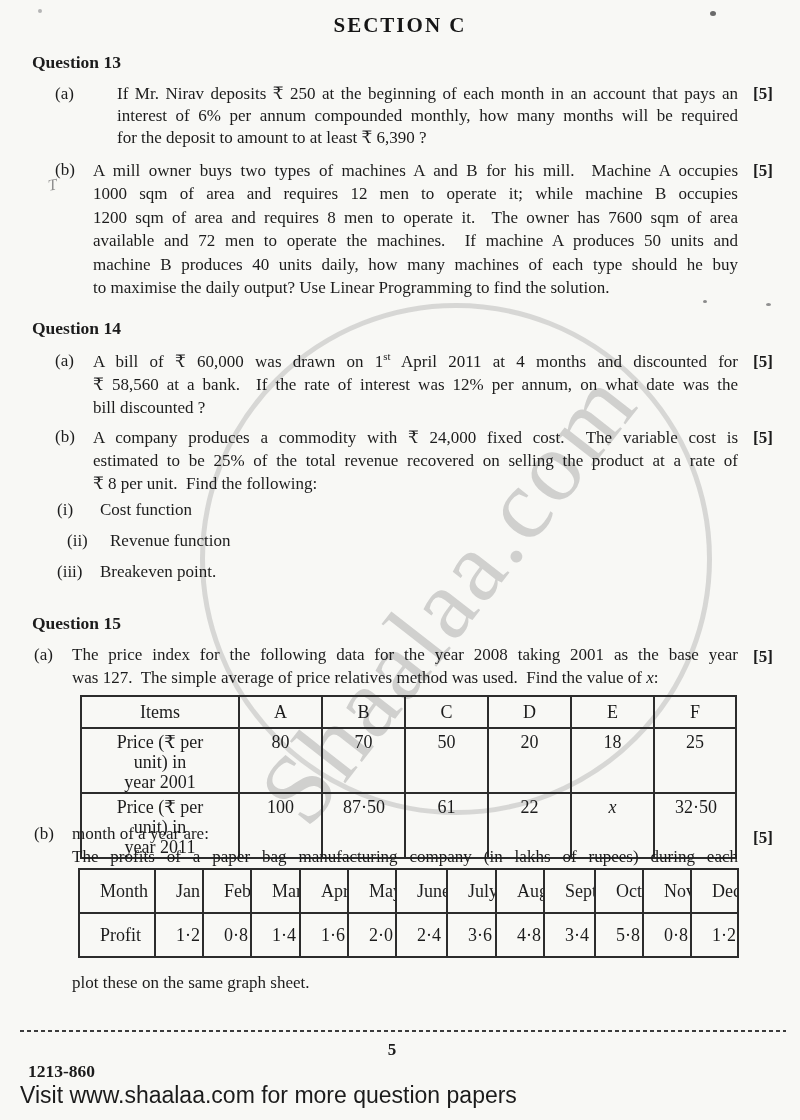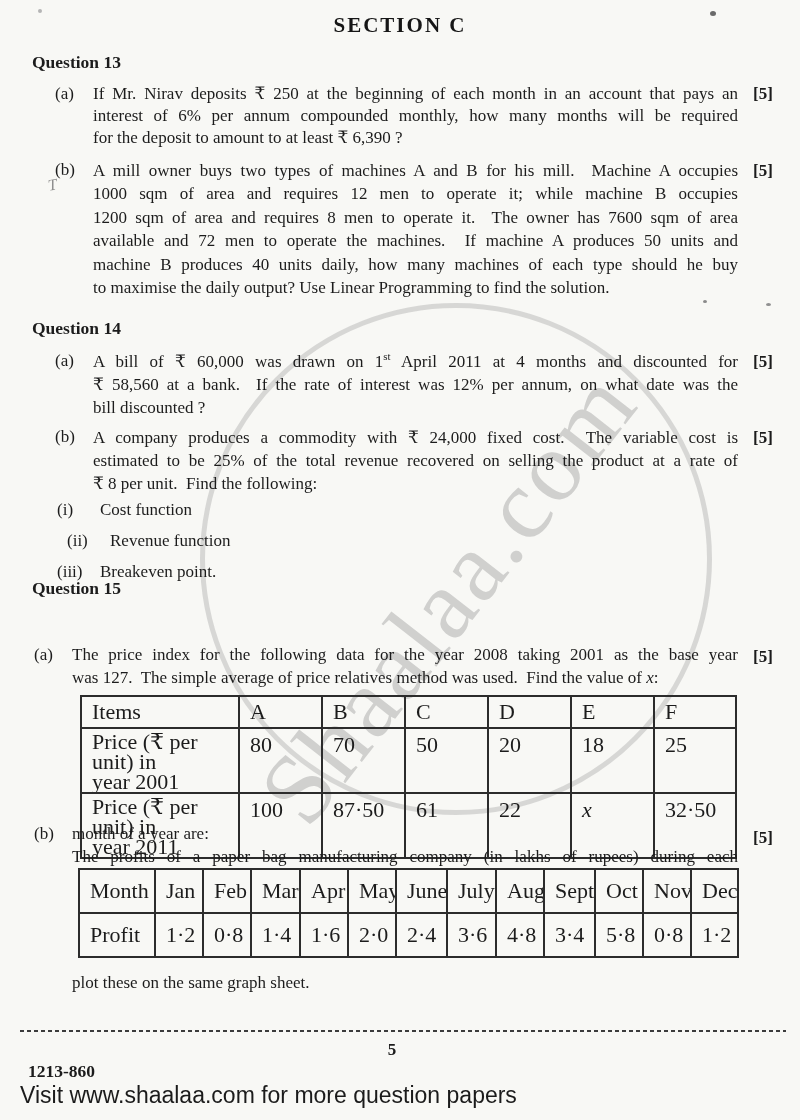--- a/index.html
+++ b/index.html
@@ -22,38 +22,38 @@
   .section-title {
     position:absolute; top:13px; left:0; width:100%; text-align:center;
     font-size:21px; font-weight:bold; letter-spacing:2px; color:#161616;
   }
   .qtitle { position:absolute; font-size:17.5px; font-weight:bold; }
   .plabel { position:absolute; font-size:17px; }
   .marks  { position:absolute; left:753px; font-size:17px; font-weight:600; }
   .ptext  { position:absolute; font-size:17px; }
   .ln { display:block; }
   .just { text-align:justify; text-align-last:justify; }
-  .lh22  .ln { line-height:22px; }
+  .lh22  .ln { line-height:22px;margin-left:24px; }
   .lh225 .ln { line-height:22.5px; }
   .lh23  .ln { line-height:23px; }
   .lh234 .ln { line-height:23.4px; }
   .lh24  .ln { line-height:24px; }
   sup { font-size:11px; vertical-align:super; line-height:0; }
   .var-x { font-style:italic; font-family:"Liberation Serif",serif; }
   .subitem { position:absolute; font-size:17px; }
   .subnum { display:inline-block; width:43px; }
   .pencil {
     position:absolute; left:48px; top:176px; color:#8e8e8e; font-size:16px;
     font-style:italic; transform:rotate(-10deg);
   }
   
   table.scan { border-collapse:collapse; table-layout:fixed; position:absolute; background:transparent; }
   table.scan td {
-    border:2px solid #2c2c2c; font-size:22px;
-    padding:0 10px; overflow:hidden;
+    border:2px solid #2c2c2c; text-align:center; font-size:18px;
+    padding:0 20px; overflow:hidden;
   }
   .t1 td.hd { height:30px; }
   .t1 td.datarow { height:44px; vertical-align:top; padding-top:3px; }
   .t1 .rowlabel { line-height:20px; vertical-align:middle; padding-top:0; }
   .t2 td { height:42px; vertical-align:middle; }
   .dashrule {
     position:absolute; left:20px; top:1030px; width:766px; height:2px;
     background:repeating-linear-gradient(90deg,#3c3c3c 0 4px,transparent 4px 7px);
   }
   .pagenum {
@@ -120,21 +120,21 @@
   <div class="subitem" style="left:57px; top:500px;">
     <span class="subnum">(i)</span><span>Cost function</span>
   </div>
   <div class="subitem" style="left:67px; top:531px;">
     <span class="subnum">(ii)</span><span>Revenue function</span>
   </div>
   <div class="subitem" style="left:57px; top:562px;">
     <span class="subnum">(iii)</span><span>Breakeven point.</span>
   </div>
 
-  <div class="qtitle" style="left:32px; top:578px;">Question 15</div>
+  <div class="qtitle" style="left:32px; top:613px;">Question 15</div>
 
   <div class="plabel" style="left:34px; top:645px;">(a)</div>
   <div class="marks" style="top:647px;">[5]</div>
   <div class="ptext lh225" style="left:72px; top:644px; width:666px;">
     <div class="ln just">The price index for the following data for the year 2008 taking 2001 as the base year</div>
     <div class="ln"><span>was 127.&nbsp; The simple average of price relatives method was used.&nbsp; Find the value of </span><span class="var-x">x</span><span>:</span></div>
   </div>
 
   <table class="scan t1" style="left:80px; top:695px; width:655px;">
     <colgroup>

